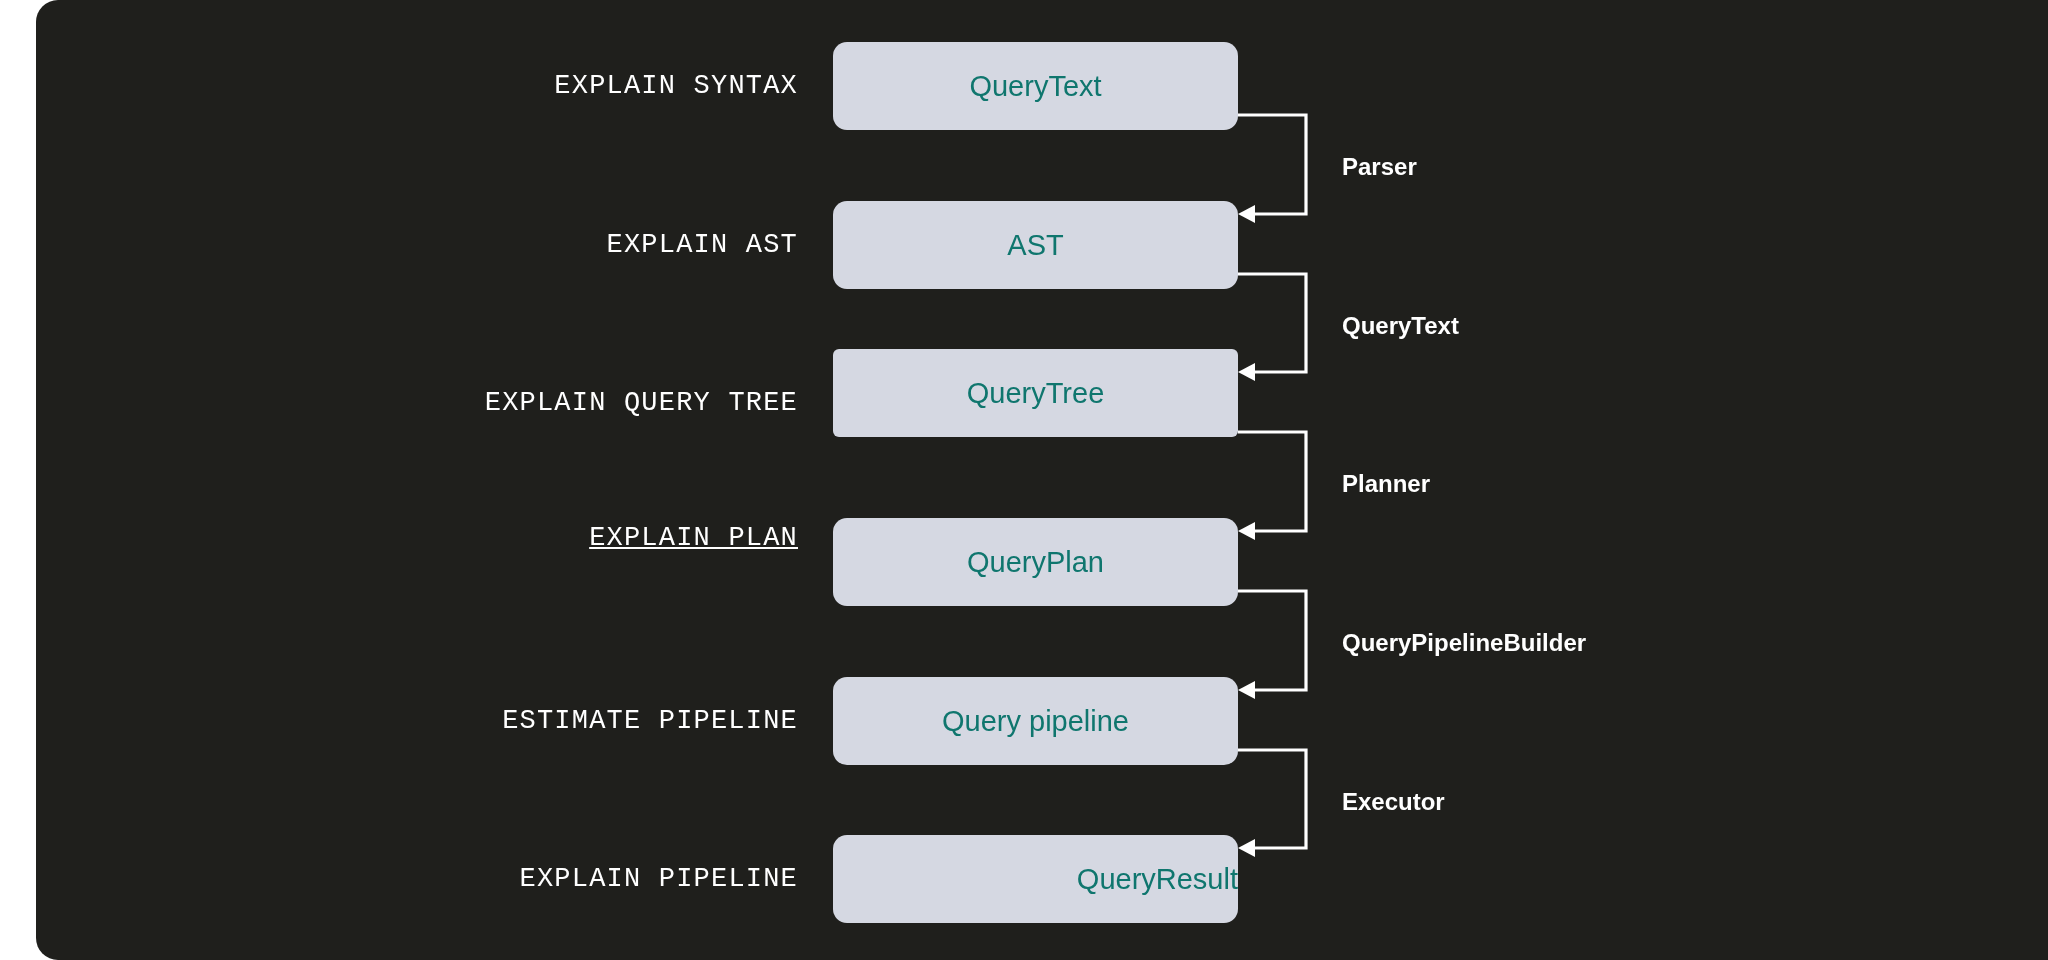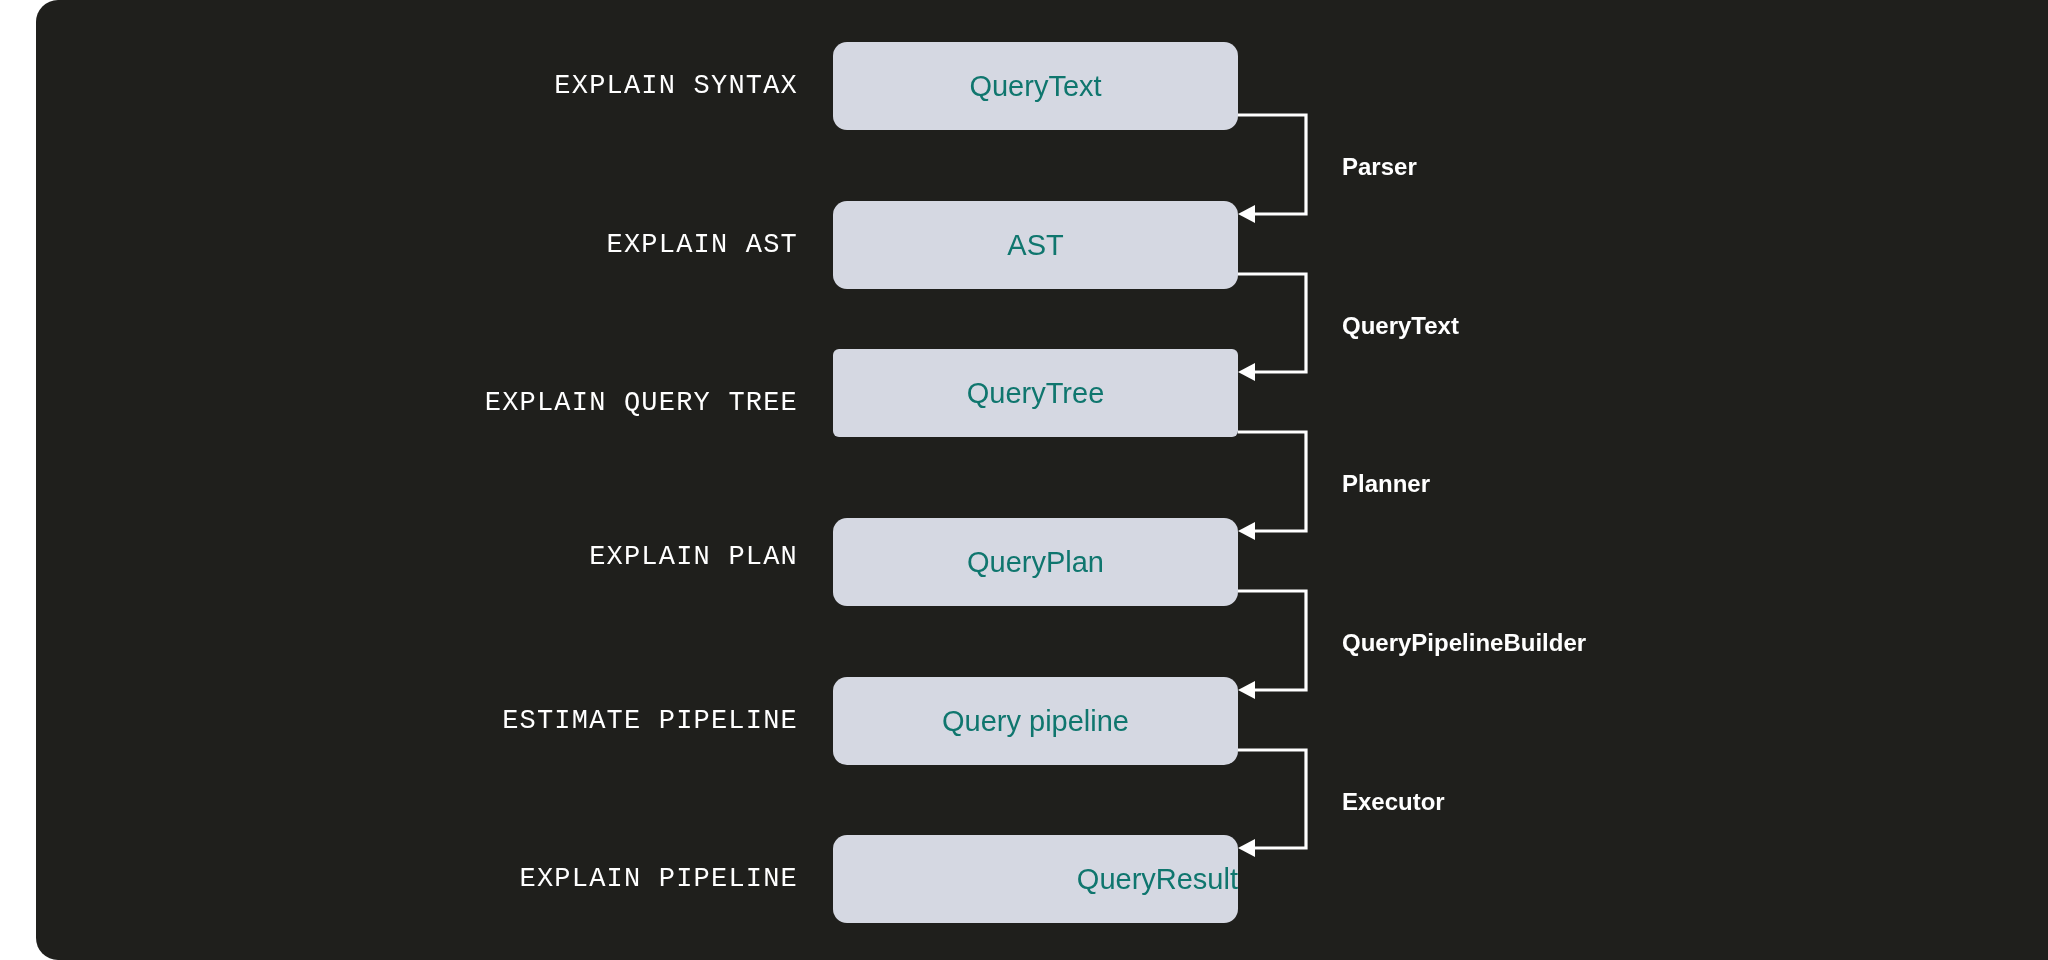--- a/index.html
+++ b/index.html
@@ -105,21 +105,21 @@
       <div class="explain-label" style="top: 245px;">EXPLAIN AST</div>
       <div class="stage-box" style="top: 245px; text-align: right;">
         <span class="stage-box-label">AST</span>
       </div>
       <div class="component-label" style="top: 326px;">QueryText</div>
       <div class="explain-label" style="top: 403px;">EXPLAIN QUERY TREE</div>
       <div class="stage-box" style="top: 393px; border-radius: 6px;">
         <span class="stage-box-label">QueryTree</span>
       </div>
       <div class="component-label" style="top: 484px;">Planner</div>
-      <div class="explain-label" style="top: 557px;">EXPLAIN PLAN</div>
+      <div class="explain-label" style="top: 538px; text-decoration: underline;">EXPLAIN PLAN</div>
       <div class="stage-box" style="top: 562px;">
         <span class="stage-box-label">QueryPlan</span>
       </div>
       <div class="component-label" style="top: 643px;">QueryPipelineBuilder</div>
       <div class="explain-label" style="top: 721px;">ESTIMATE PIPELINE</div>
       <div class="stage-box" style="top: 721px; text-align: center;">
         <span class="stage-box-label">Query pipeline</span>
       </div>
       <div class="component-label" style="top: 802px;">Executor</div>
       <div class="explain-label" style="top: 879px;">EXPLAIN PIPELINE</div>

